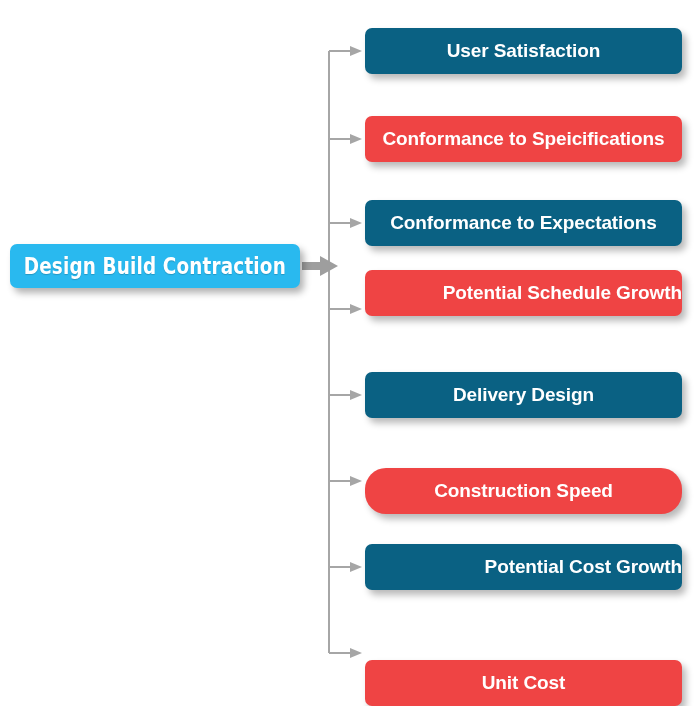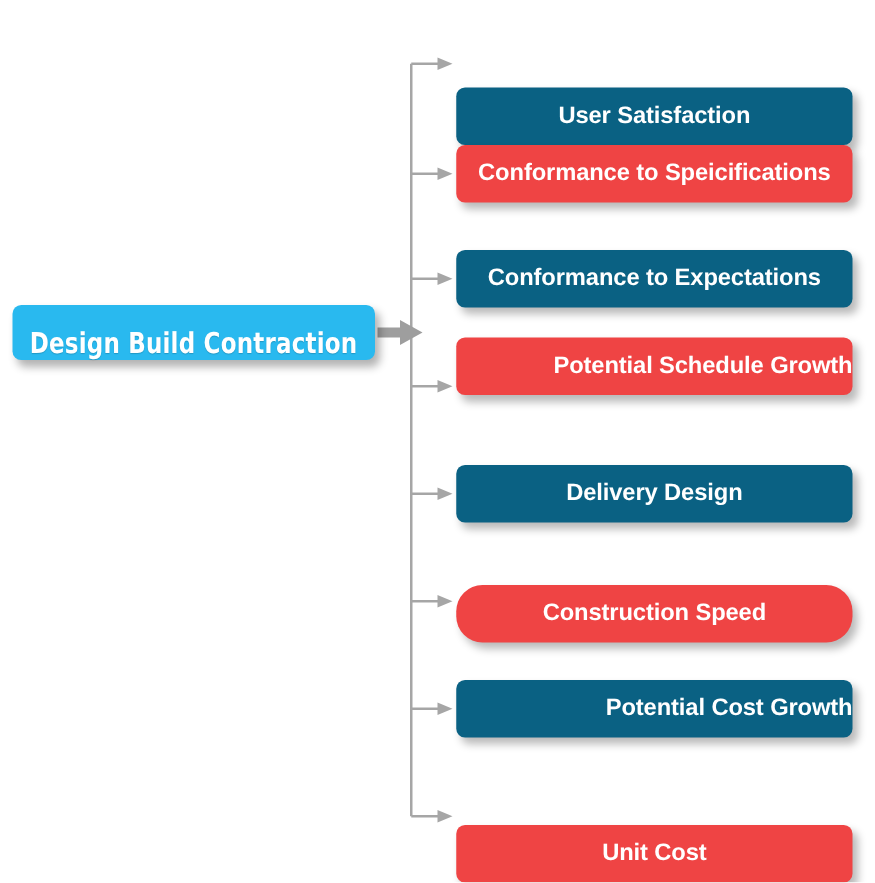--- a/index.html
+++ b/index.html
@@ -32,21 +32,21 @@
   #root-node {
     position: absolute;
     left: 10px;
     top: 244px;
     width: 290px;
     height: 44px;
     background: #29B9EF;
     border-radius: 7px;
     box-shadow: 4px 5px 7px rgba(0,0,0,0.30);
     display: flex;
-    align-items: flex-end;
+    align-items: center;
     justify-content: center;
   }
   #root-node .root-label {
     color: #ffffff;
     font-family: "DejaVu Sans", sans-serif;
     font-weight: bold;
     font-size: 23px;
     letter-spacing: 0.2px;
     transform: scaleX(0.80);
     transform-origin: center center;
@@ -106,21 +106,21 @@
       <rect x="302" y="262" width="22" height="8" fill="#9E9E9E"></rect>
       <polygon points="320,256 338,266 320,276" fill="#9E9E9E"></polygon>
     </g>
   </svg>
 
   <div id="root-node">
     <span class="root-label">Design Build Contraction</span>
   </div>
 
   <div id="leaf-container">
-      <div class="leaf-node tone-blue" style="top: 28px; margin-top: 42px;">
+      <div class="leaf-node tone-blue" style="top: 28px;">
         <span class="leaf-label">User Satisfaction</span>
       </div>
       <div class="leaf-node tone-green" style="top: 116px;">
         <span class="leaf-label">Conformance to Speicifications</span>
       </div>
       <div class="leaf-node tone-blue" style="top: 200px;">
         <span class="leaf-label">Conformance to Expectations</span>
       </div>
       <div class="leaf-node tone-green" style="top: 270px; justify-content: flex-end;">
         <span class="leaf-label">Potential Schedule Growth</span>

